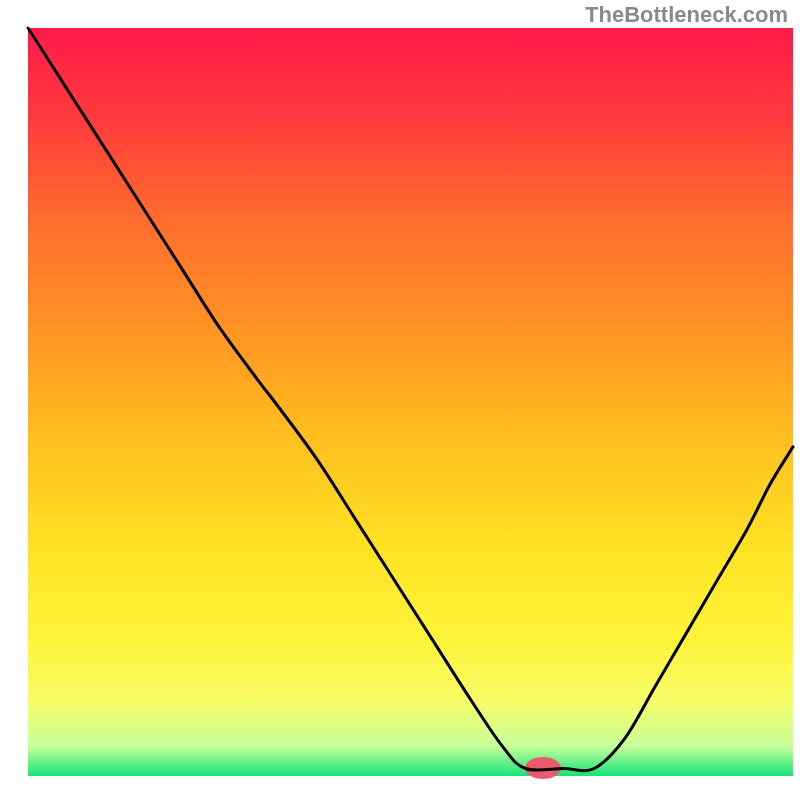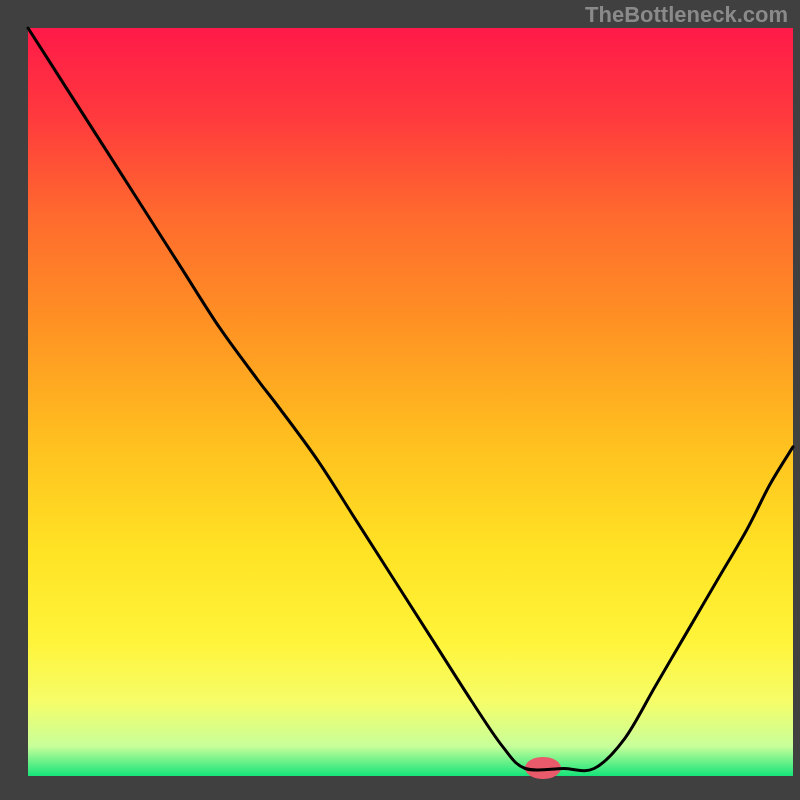--- a/index.html
+++ b/index.html
@@ -7,21 +7,21 @@
     padding: 0;
     width: 800px;
     height: 800px;
     background: #000;
     overflow: hidden;
   }
   .stage {
     position: relative;
     width: 800px;
     height: 800px;
-    background: #404040;
+    background: #ffffff;
   }
   .watermark {
     position: absolute;
     top: 2px;
     right: 12px;
     font-family: Arial, Helvetica, sans-serif;
     font-size: 22px;
     font-weight: 600;
     color: #8a8a8a;
     letter-spacing: 0px;

